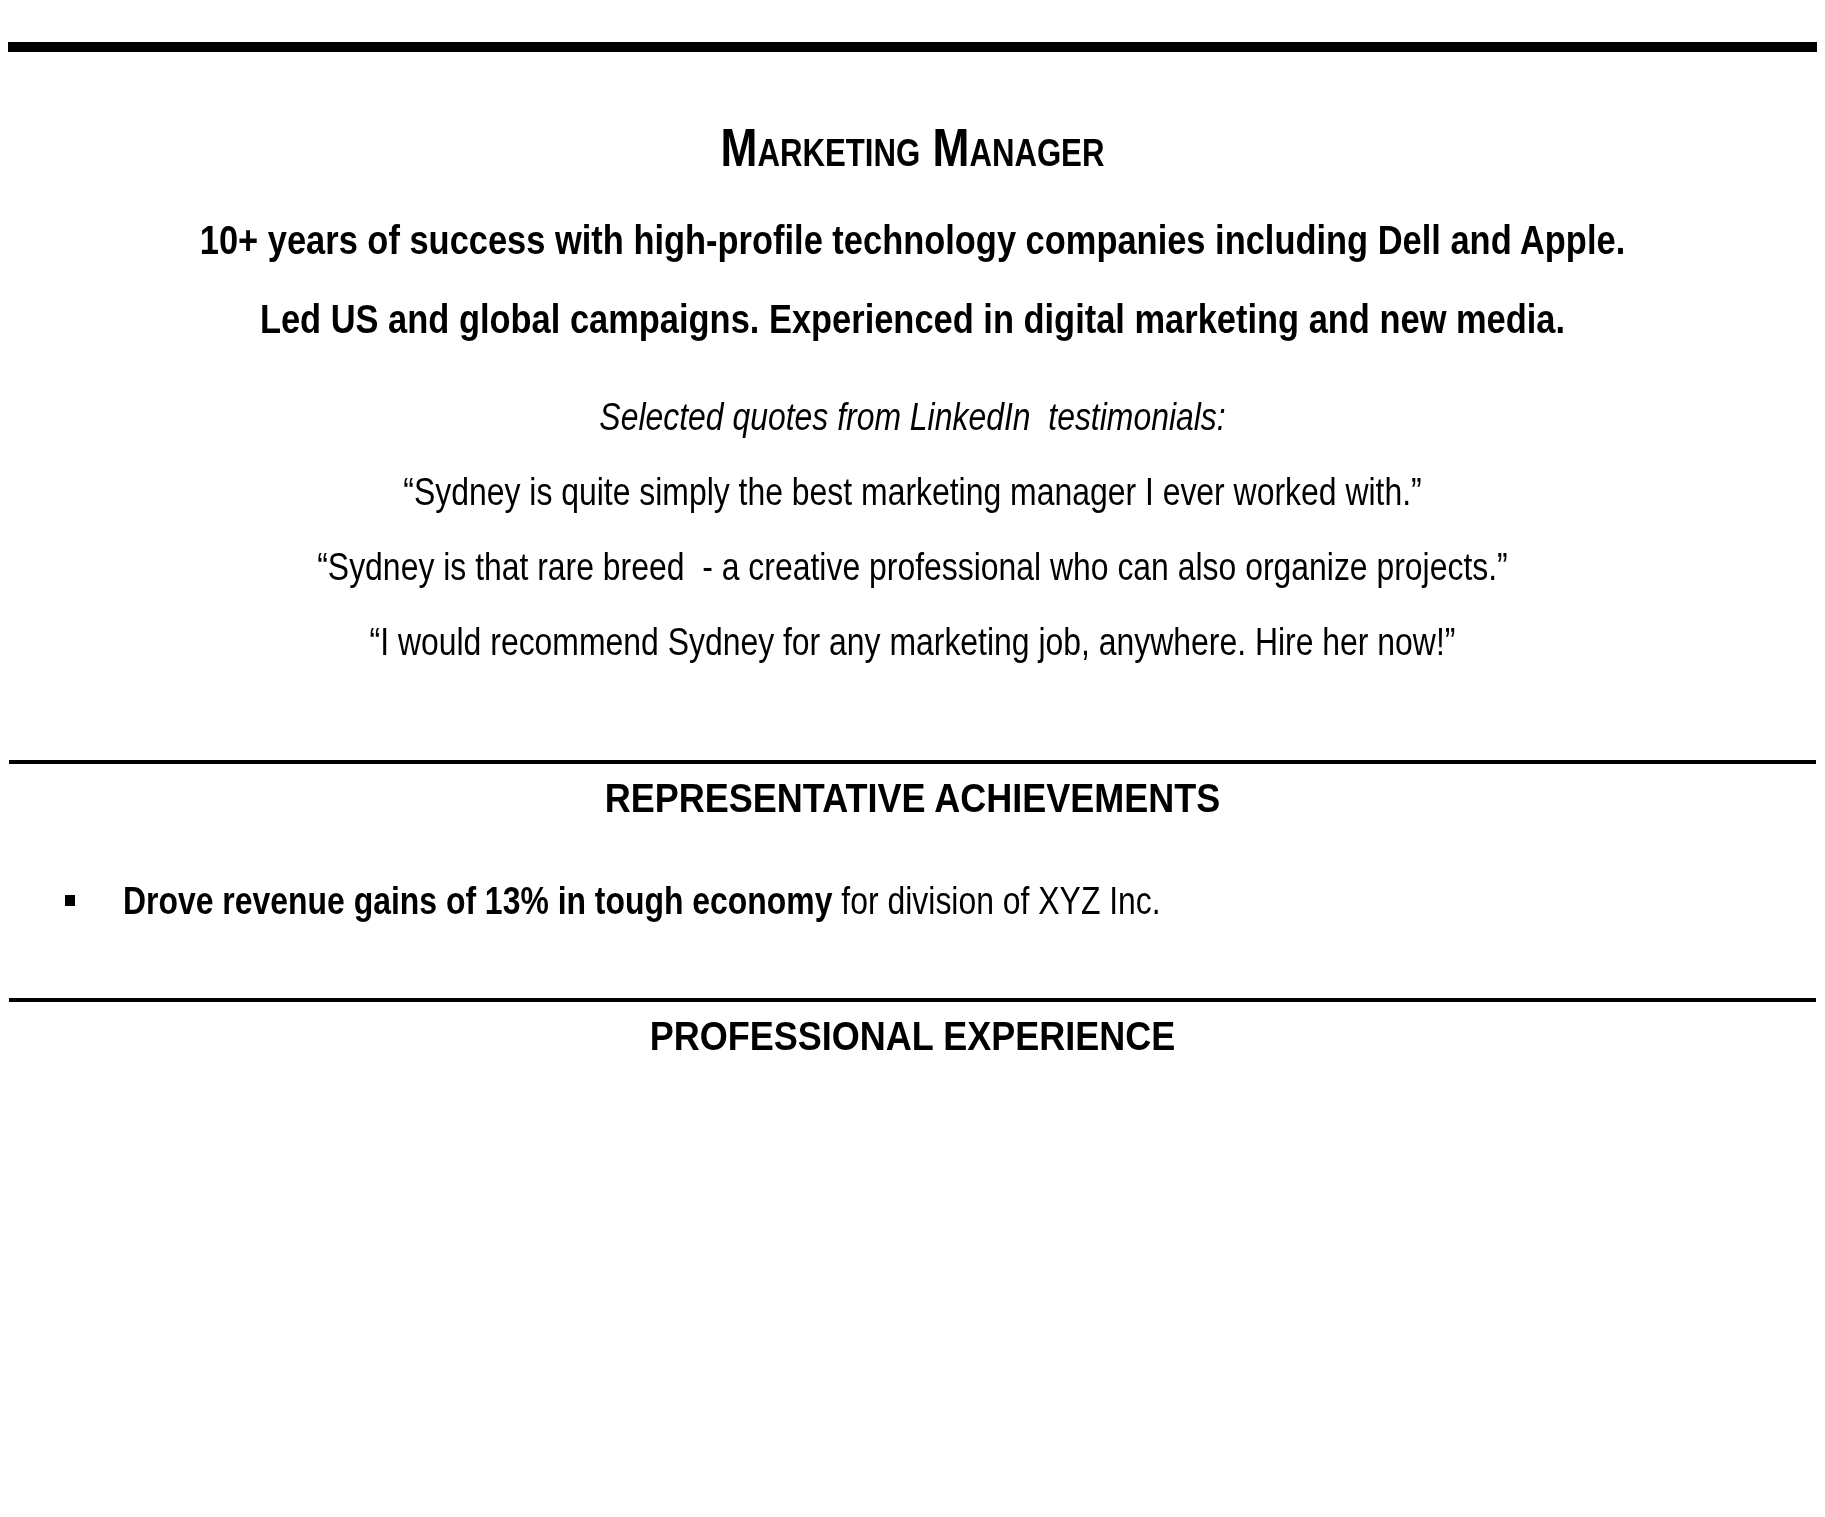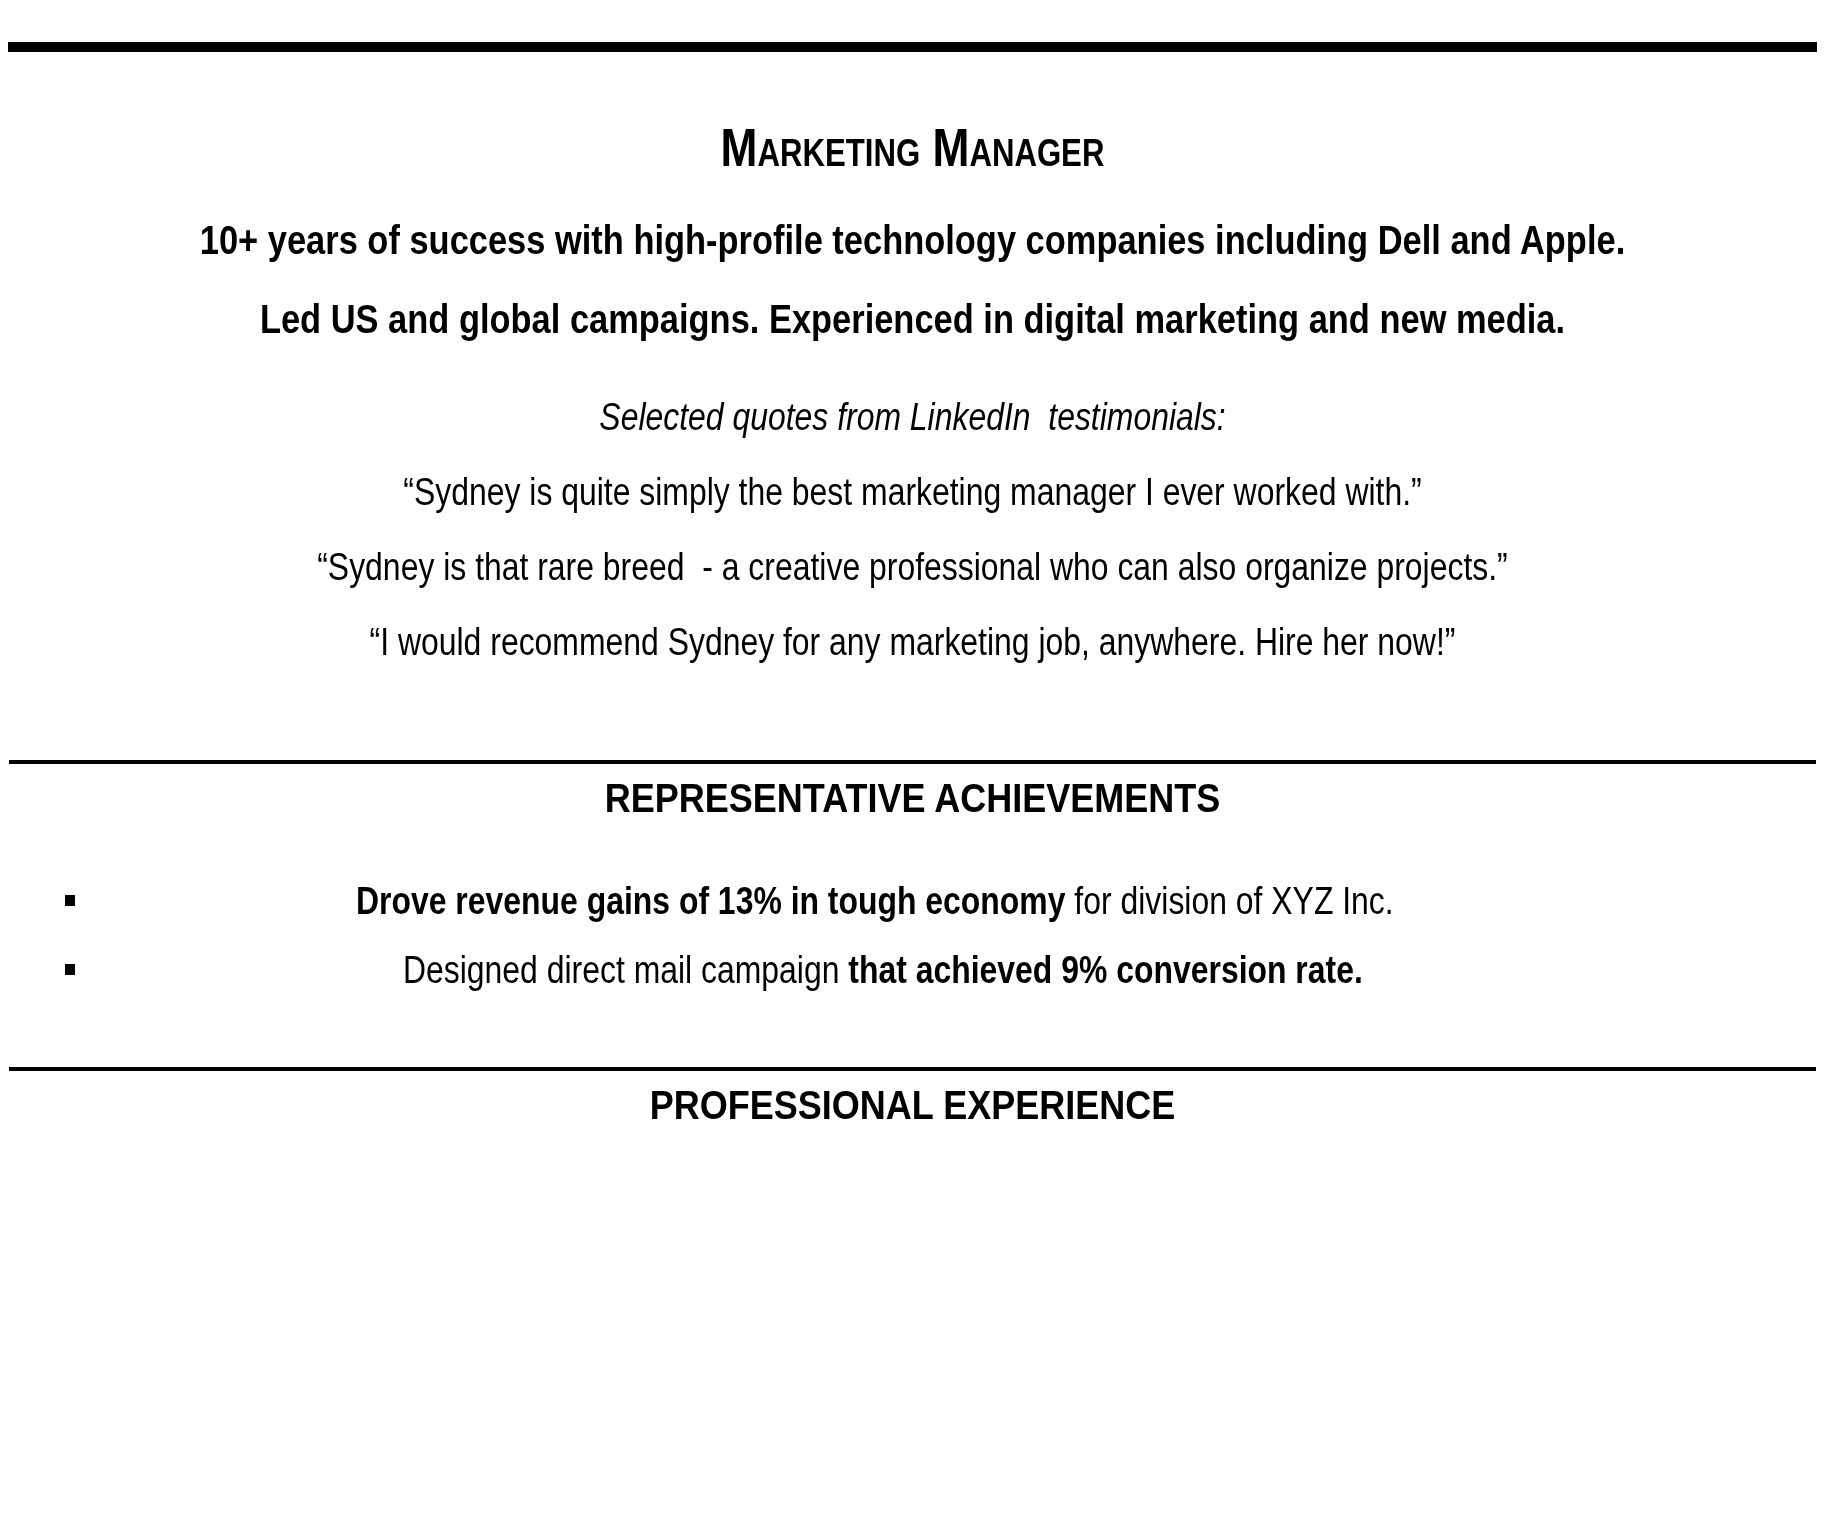--- a/index.html
+++ b/index.html
@@ -82,21 +82,20 @@
   .section-heading {
     margin-top: 14px;
     font-size: 40px;
     font-weight: bold;
     transform: scaleX(0.9);
   }
   .achievements-list {
     list-style: none;
     margin: 64px 0 0 65px;
     padding: 0;
-    text-align: center;
   }
   .achievement-item {
     position: relative;
     padding-left: 58px;
     font-size: 38px;
     line-height: 1;
     margin-bottom: 31px;
     height: 38px;
   }
   .achievement-item::before {
@@ -134,21 +133,20 @@
     <div class="line quote">“Sydney is that rare breed  - a creative professional who can also organize projects.”</div>
     <div class="line quote">“I would recommend Sydney for any marketing job, anywhere. Hire her now!”</div>
   </section>
 
   <div class="rule-thin above-achievements"></div>
 
   <section>
     <div class="line section-heading">REPRESENTATIVE ACHIEVEMENTS</div>
     <ul class="achievements-list">
       <li class="achievement-item"><span class="achievement-text"><span class="seg-bold">Drove revenue gains of 13% in tough economy</span><span class="seg-regular"> for division of XYZ Inc.</span></span></li>
-      <li class="achievement-item"><span class="achievement-text"><span class="seg-regular">Designed direct mail campaign </span><span class="seg-bold">that achieved 9% conversion rate.</span></span></li>
     </ul>
   </section>
 
   <div class="rule-thin above-experience"></div>
 
   <section>
     <div class="line section-heading">PROFESSIONAL EXPERIENCE</div>
   </section>
 
 </div>

